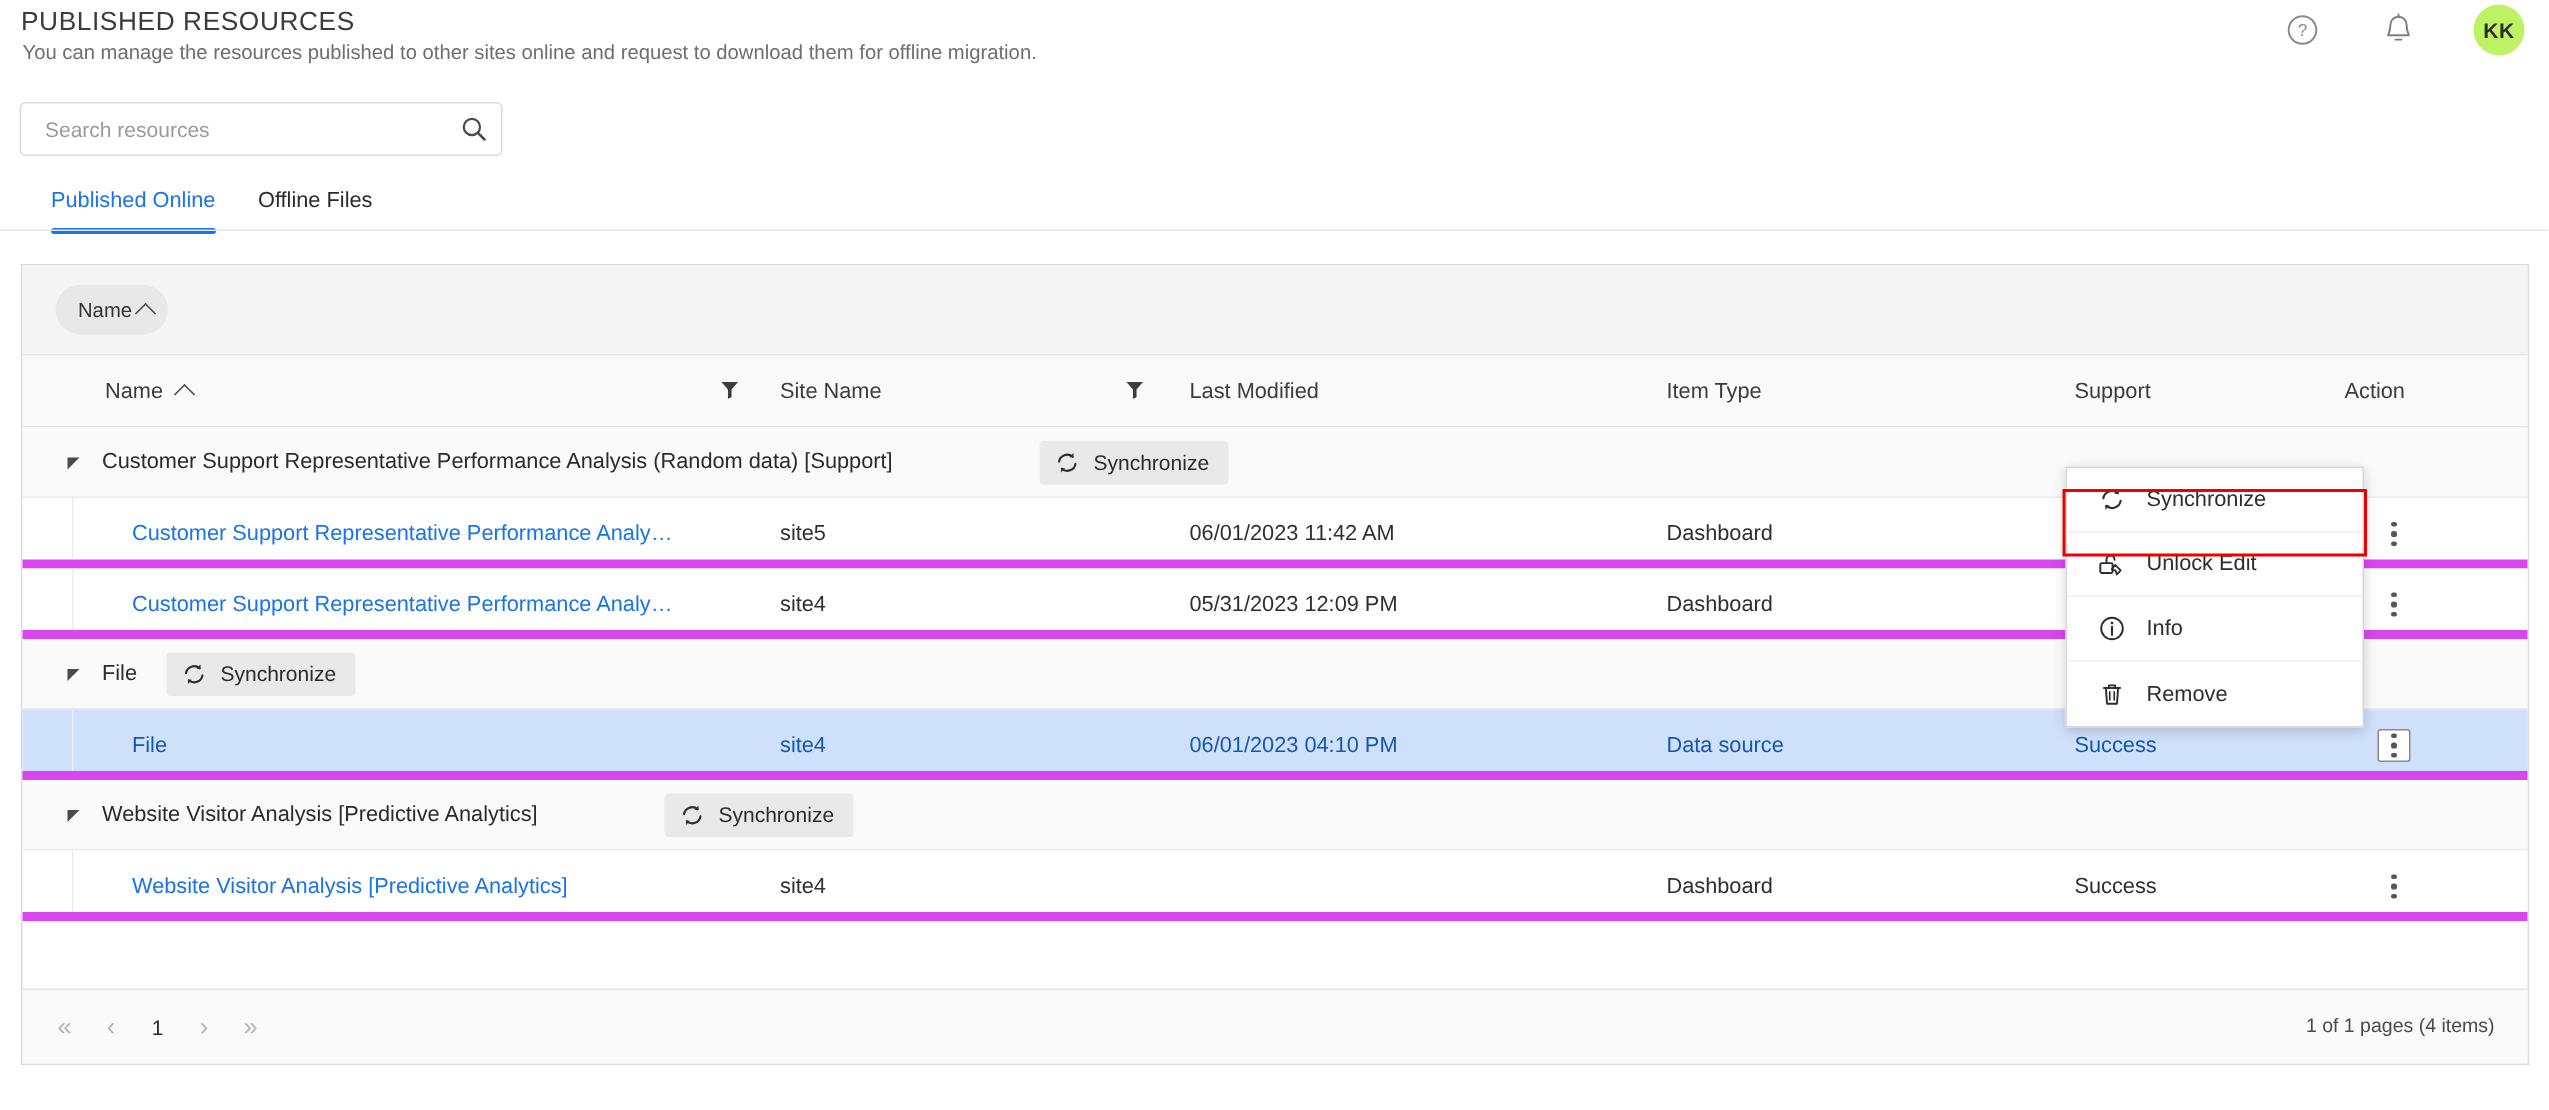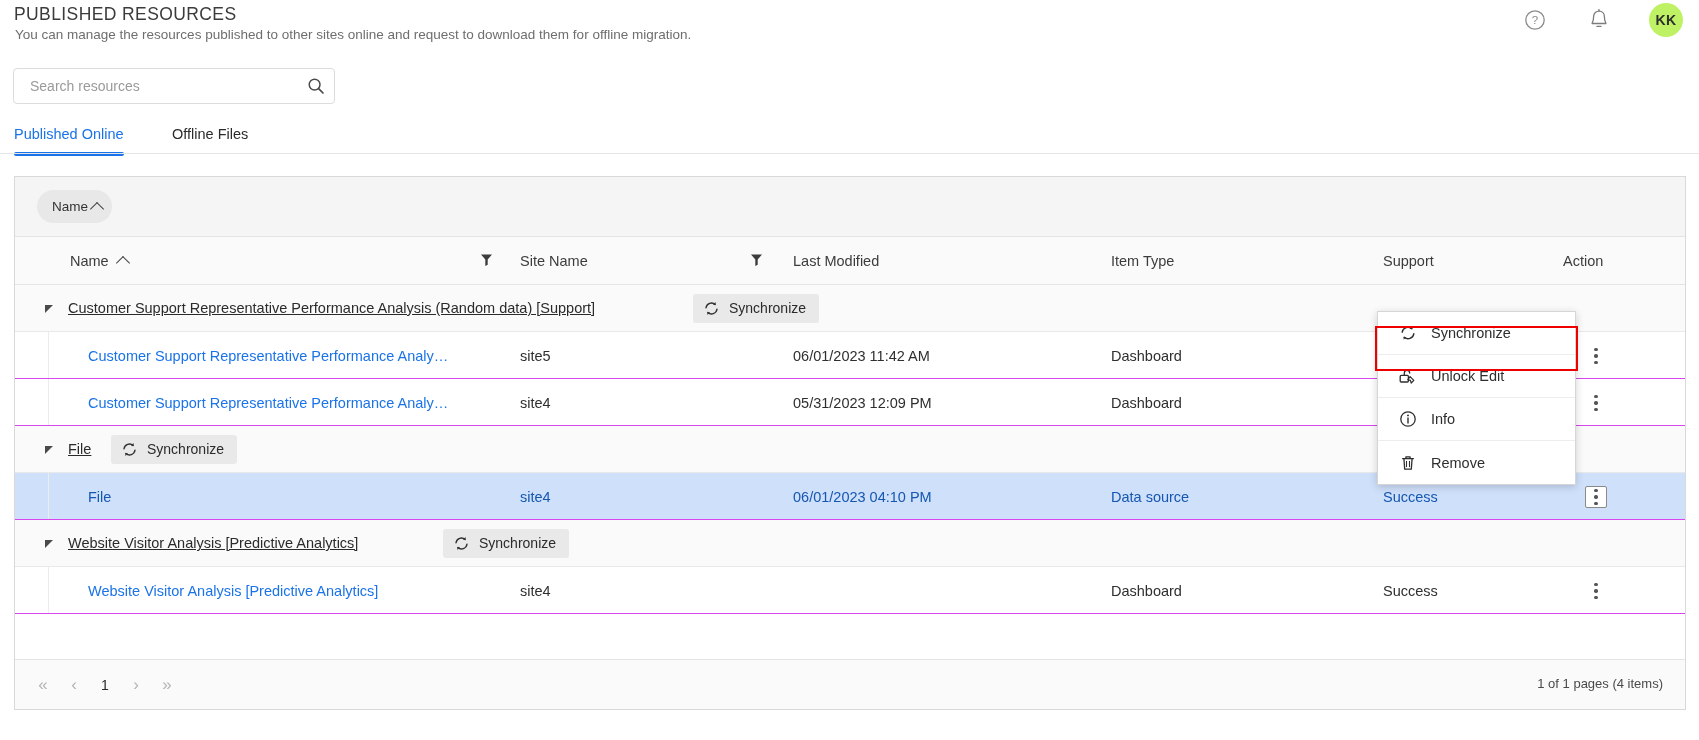--- a/index.html
+++ b/index.html
@@ -71,21 +71,21 @@
 
   
   .tabs {
     position: absolute; left: 0; top: 115px; width: 1699px; height: 37px;
   }
   .tab {
     position: absolute; top: 0; height: 37px;
     display: flex; align-items: center;
     font-size: 14.5px; cursor: pointer; color: #2b2b2b;
   }
-  .tab.active { color: #1a73e8; }
+  .tab.active { color: #1a73e8; margin-left: 20px; }
   .tab-underline {
     position: absolute; height: 4px; border-radius: 2px;
     background: #1a73e8; bottom: -4px; left: 0; right: 0;
   }
   .tabs-divider {
     position: absolute; left: 0; top: 153px; width: 1699px; height: 1px;
     background: #e6e6e6;
   }
 
   
@@ -147,31 +147,31 @@
   }
   .collapse-tri {
     position: absolute; left: 30px; top: 20px;
     width: 0; height: 0;
     border-left: 8px solid #4a4a4a;
     border-bottom: 8px solid transparent;
     cursor: pointer;
   }
   .group-label {
     position: absolute; left: 53px;
-    font-size: 14.5px; color: #2b2b2b; white-space: nowrap; text-decoration: underline;
+    font-size: 14.5px; color: #2b2b2b; white-space: nowrap;
   }
   .sync-btn {
     position: absolute; height: 29px; padding: 0 13px 0 10px;
     background: #e9e9e9; border-radius: 3px;
     display: flex; align-items: center; gap: 9px;
     font-size: 14px; color: #2b2b2b; cursor: pointer;
   }
   .data-row {
     position: relative; height: 47px;
-    border-bottom: 1px solid #d946ef;
+    border-bottom: 6px solid #d946ef;
     background: #ffffff;
   }
   .data-row.selected { background: #cfe0fb; }
   .row-indent {
     position: absolute; left: 0; top: 0; bottom: 0; width: 34px;
     border-right: 1px solid #ececec;
   }
   .data-row .cell {
     position: absolute; top: 0; height: 47px;
     display: flex; align-items: center;

